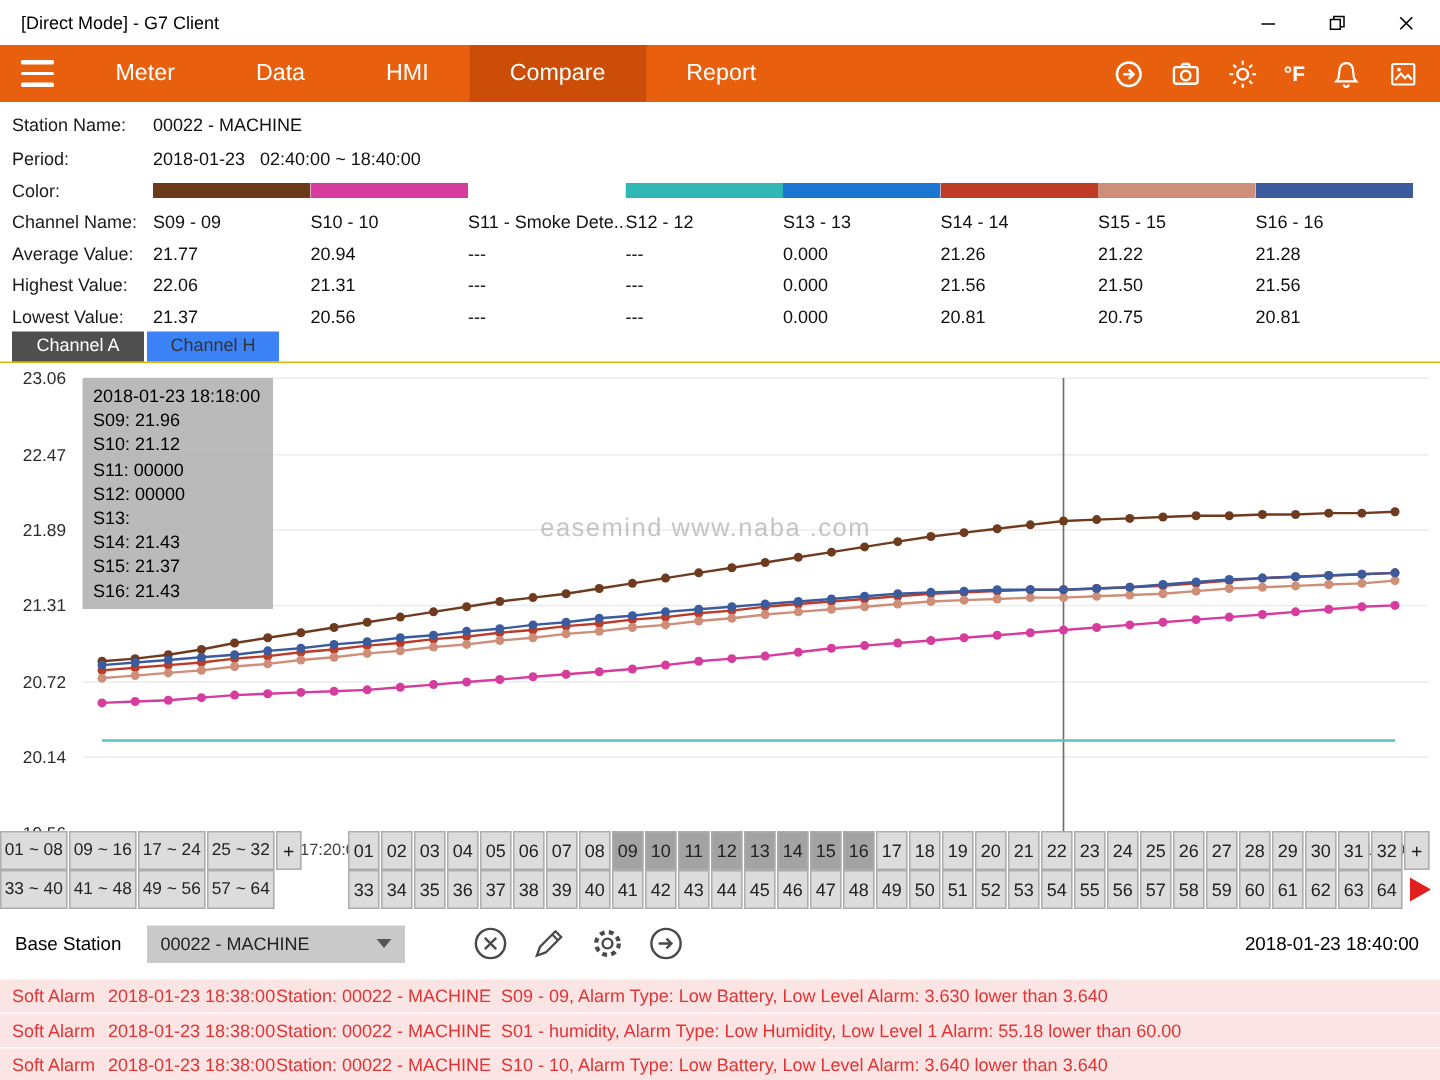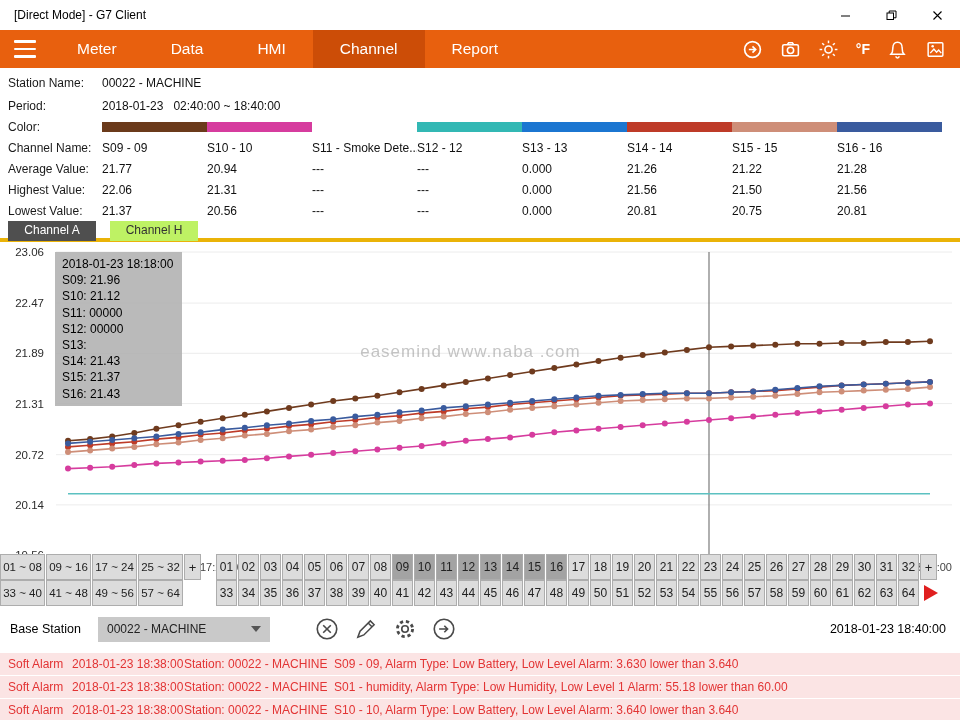--- a/index.html
+++ b/index.html
@@ -28,41 +28,41 @@
   .info{padding-top:3px}
   .info-row{display:flex;align-items:center;height:21px}
   .info-row.tall{height:24px}
   .info-label{width:102px;padding-left:8px;color:#1a1a1a}
   .info-value{white-space:pre}
   .info-cell{width:105px;overflow:hidden;white-space:nowrap}
   .swatch{width:105px;height:10px}
   .name-row .info-cell{height:22px;line-height:22px}
 
   
-  .tab-strip{height:21px;border-bottom:4px solid #eab308;display:flex;padding-left:8px;gap:14px;align-items:flex-start}
-  .tab{width:88px;text-align:center;font-size:12px;line-height:19px;height:20px;background:#bef264;color:#333;cursor:pointer}
+  .tab-strip{height:21px;border-bottom:1px solid #eab308;display:flex;padding-left:8px;gap:2px;align-items:center}
+  .tab{width:88px;text-align:center;font-size:12px;line-height:19px;height:20px;background:#3b82f6;color:#333;cursor:pointer}
   .tab.active{background:#4F4F4F;color:#fff}
 
   
   .chart-area{position:relative;height:312px;background:#fff;overflow:hidden}
   .chart-area svg{display:block;font-family:inherit}
   .tooltip{position:absolute;left:55px;top:10px;width:127px;background:rgba(176,176,176,0.88);padding:4px 7px;font-size:12px;line-height:16.2px;color:#000;z-index:5}
   .watermark{position:absolute;left:49%;top:100px;transform:translateX(-50%);font-size:17px;letter-spacing:1px;color:rgba(140,140,140,0.5);white-space:nowrap;z-index:4}
 
   
   .pager{position:relative;height:52px;background:#fff}
   .axis-label{position:absolute;z-index:0;font-size:11px;color:#444;top:7px}
   .pager-row{display:flex;height:26px;position:relative;z-index:1;align-items:stretch}
   .pbox{border:1px solid #ADADAD;background:#DCDCDC;font-size:11.5px;display:flex;align-items:center;justify-content:center;margin-right:1px;cursor:pointer;color:#222}
   .pbox.group{width:45px}
   .pbox.plus{width:17px;font-size:13px}
   .pbox.num{width:21px;font-size:12px}
   .pbox.sel{background:#A3A3A3}
   .pspacer{width:17px;margin-right:1px}
-  .pnums{display:flex;margin-left:14px}
+  .pnums{display:flex;margin-left:30px}
   .pager-arrow{width:0;height:0;border-left:14px solid #E01F1F;border-top:8px solid transparent;border-bottom:8px solid transparent;margin:5px 0 0 4px;cursor:pointer}
 
   
   .bottom-bar{height:46px;display:flex;align-items:center;padding:0 10px}
   .bs-label{font-size:12.5px;width:88px;color:#000}
   .dropdown{width:172px;height:25px;background:#C9C9C9;display:flex;align-items:center;padding:0 9px;font-size:12px;color:#222;cursor:pointer}
   .dd-caret{margin-left:auto;width:0;height:0;border-left:5px solid transparent;border-right:5px solid transparent;border-top:6px solid #555}
   .tool-icons{display:flex;gap:13px;margin-left:44px;color:#4a4a4a}
   .tool-icon{width:26px;height:26px;cursor:pointer}
   .tool-icon svg{width:100%;height:100%}
@@ -101,21 +101,21 @@
 <div class="navbar">
   <div class="hamburger">
       <span></span>
       <span></span>
       <span></span>
     </div>
   <div id="nav-items" class="nav-items">
       <div class="nav-item">Meter</div>
       <div class="nav-item">Data</div>
       <div class="nav-item">HMI</div>
-      <div class="nav-item active">Channel</div>
+      <div class="nav-item active">Compare</div>
       <div class="nav-item">Report</div>
     </div>
   <div id="nav-icons" class="nav-icons">
       <div class="nav-icon">
         <svg viewBox="0 0 20 20">
           <circle cx="10" cy="10" r="7.5" fill="none" stroke="currentColor" stroke-width="1.6"></circle>
           <path d="M6.5 10 H12.5 M10 7 l3 3 -3 3" fill="none" stroke="currentColor" stroke-width="1.6"></path>
         </svg>
       </div>
       <div class="nav-icon">

